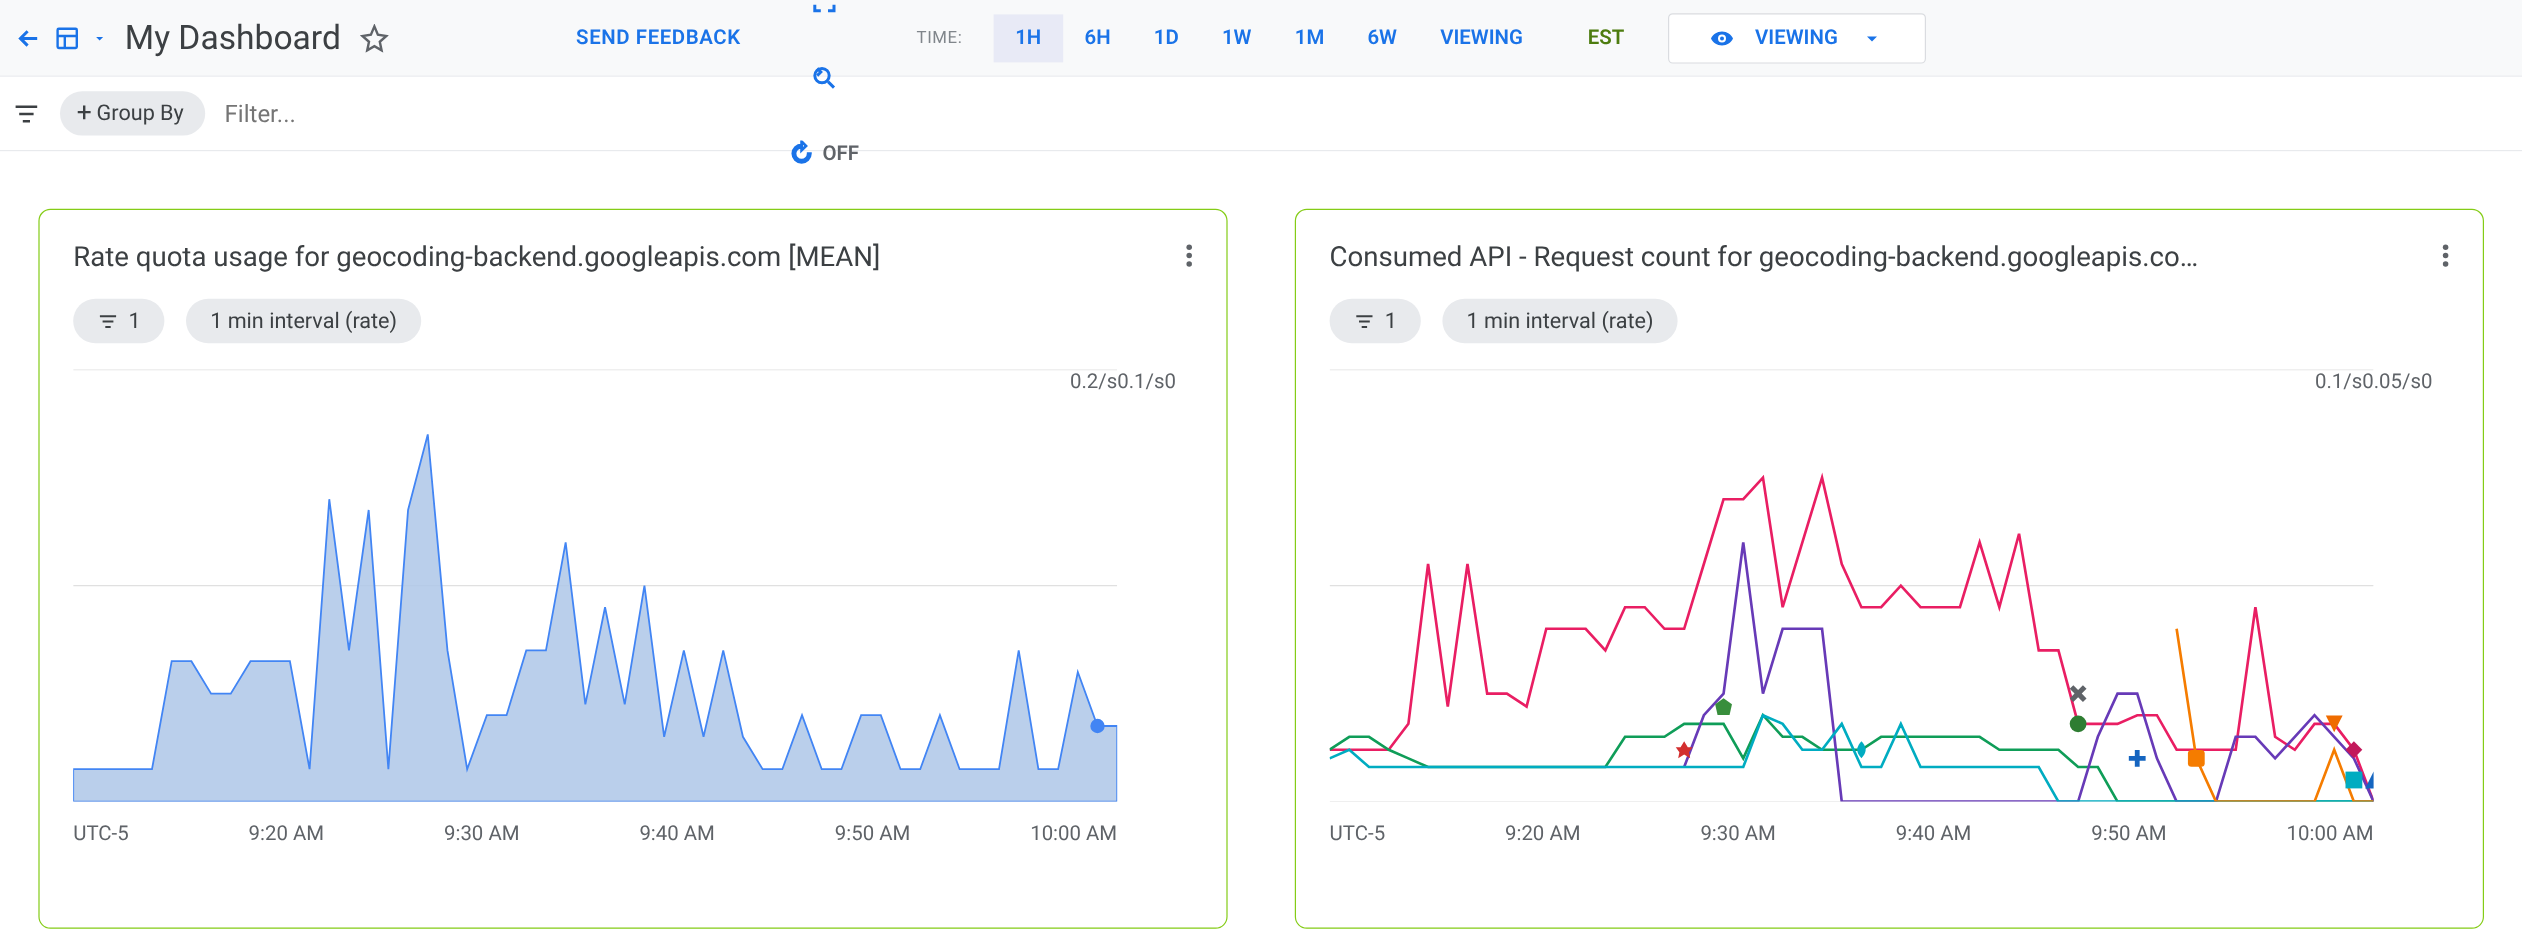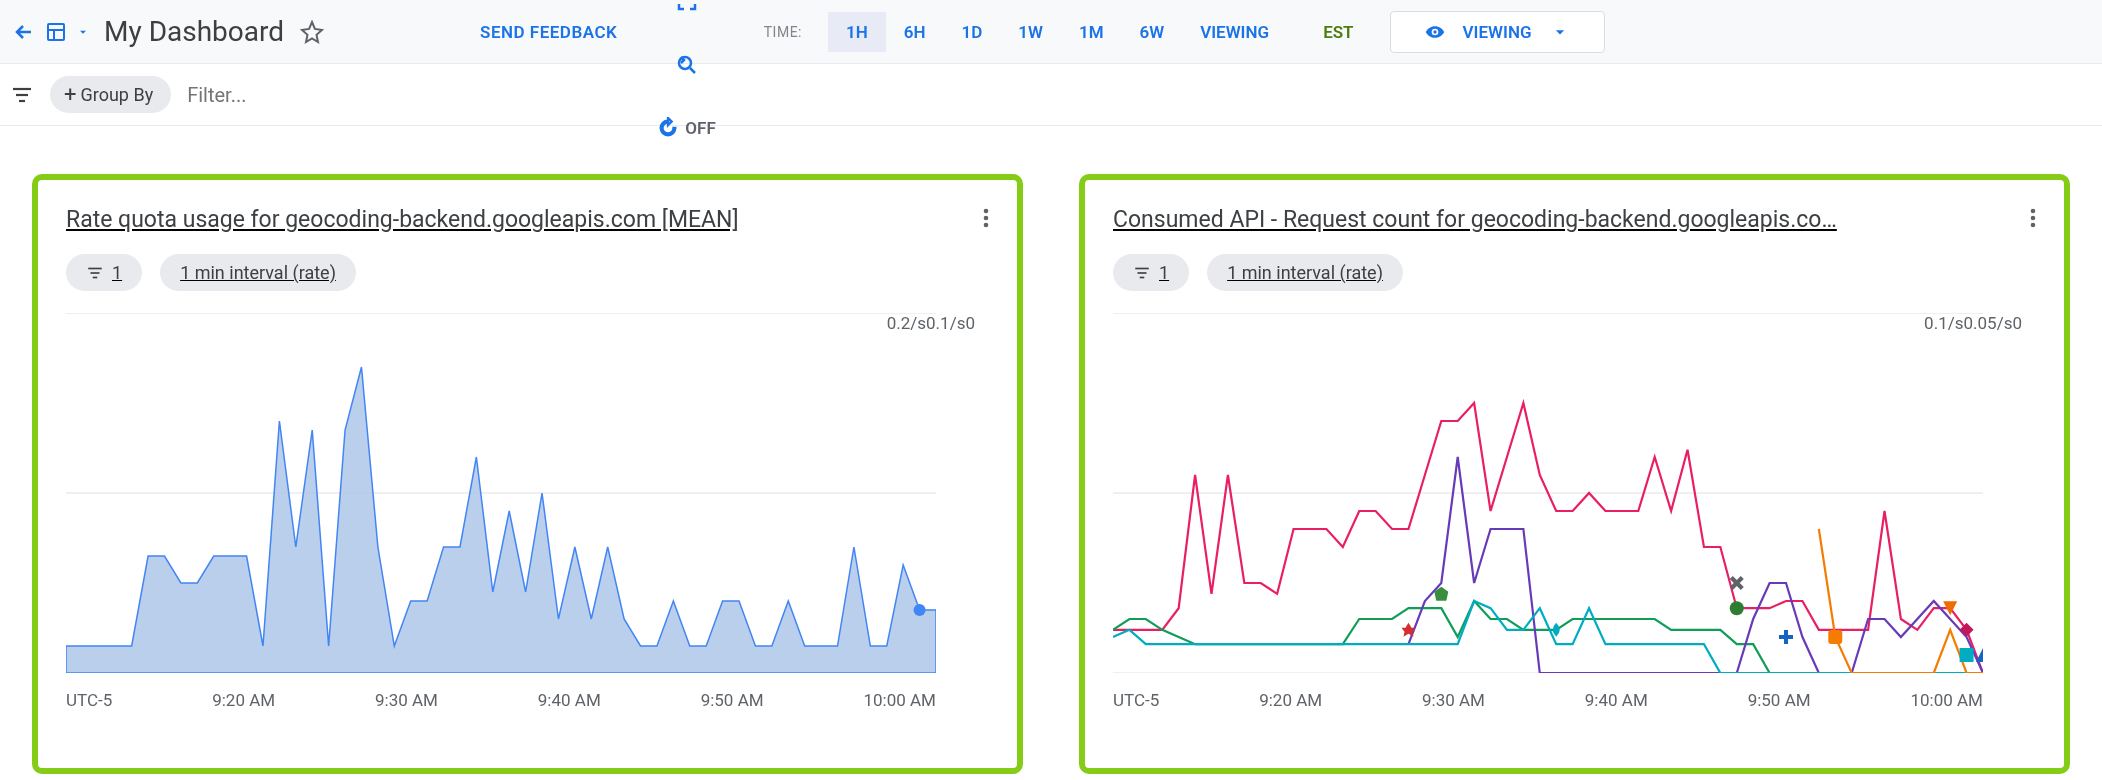--- a/index.html
+++ b/index.html
@@ -37,21 +37,21 @@
   align-items: center;
   padding: 0 10px;
   gap: 16px;
   border-bottom: 1px solid #e8eaed;
 }
 .filter-icon { color: #3c4043; }
 .group-by-pill { background: #e8eaed; border-radius: 20px; padding: 8px 18px 8px 14px; display: flex; align-items: center; gap: 4px; font-size: 18px; color: #3c4043; cursor: pointer; }
 .filter-input { border: none; outline: none; font-size: 20px; color: #80868b; background: transparent; width: 300px; }
 
 .cards-row { display: flex; gap: 56px; padding: 48px 32px 0 32px; }
-.card { border: 6px solid #84cc16; border-radius: 10px; width: 1000px; height: 600px; background: #fff; padding: 26px 28px 20px 28px; position: relative; text-decoration: underline; }
+.card { border: 1px solid #84cc16; border-radius: 10px; width: 1000px; height: 600px; background: #fff; padding: 26px 28px 20px 28px; position: relative; }
 .card-header { display: flex; justify-content: space-between; align-items: flex-start; }
 .card-title { font-size: 23px; color: #3c4043; font-weight: 400; max-width: 880px; white-space: nowrap; overflow: hidden; text-overflow: ellipsis; }
 .more-icon { color: #5f6368; cursor: pointer; }
 .chips-row { display: flex; gap: 18px; margin-top: 20px; }
 .chip { background: #e8eaed; border-radius: 20px; padding: 8px 20px; display: flex; align-items: center; gap: 8px; font-size: 18px; color: #3c4043; }
 .chip svg { width: 18px; height: 18px; }
 
 .chart-area { position: relative; margin-top: 22px; height: 430px; }
 .chart-svg { width: 870px; height: 360px; }
 .y-labels { position: absolute; right: 14px; top: 0; height: 360px; display: flex; flex-direction: row; justify-content: center; font-size: 17px; color: #5f6368; text-align: left; }

